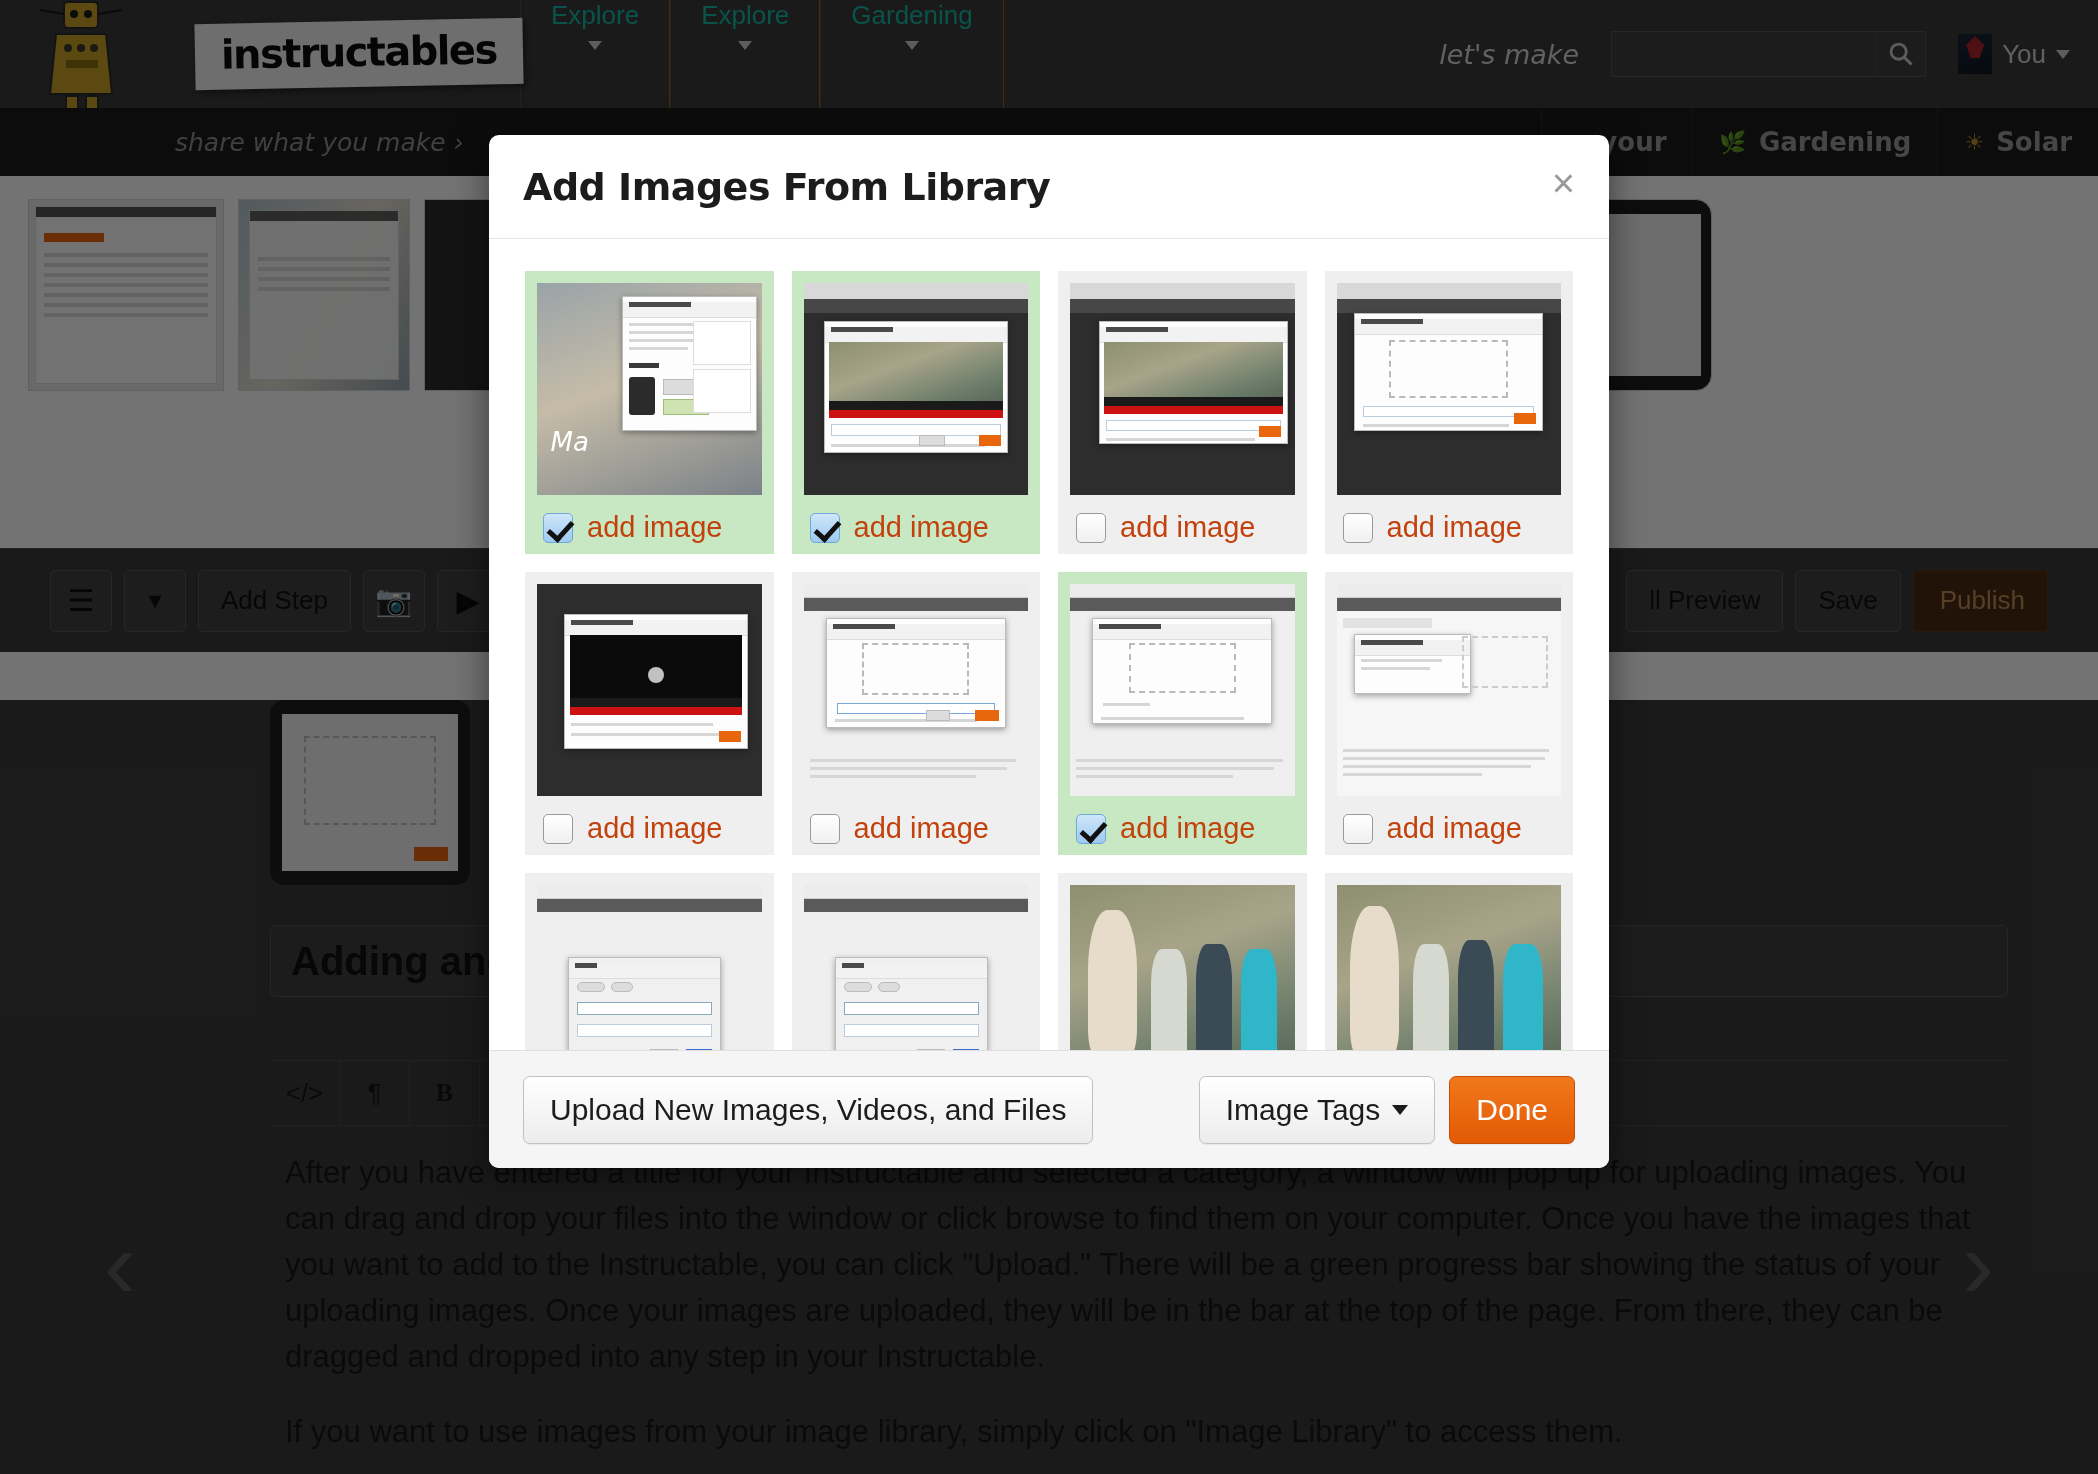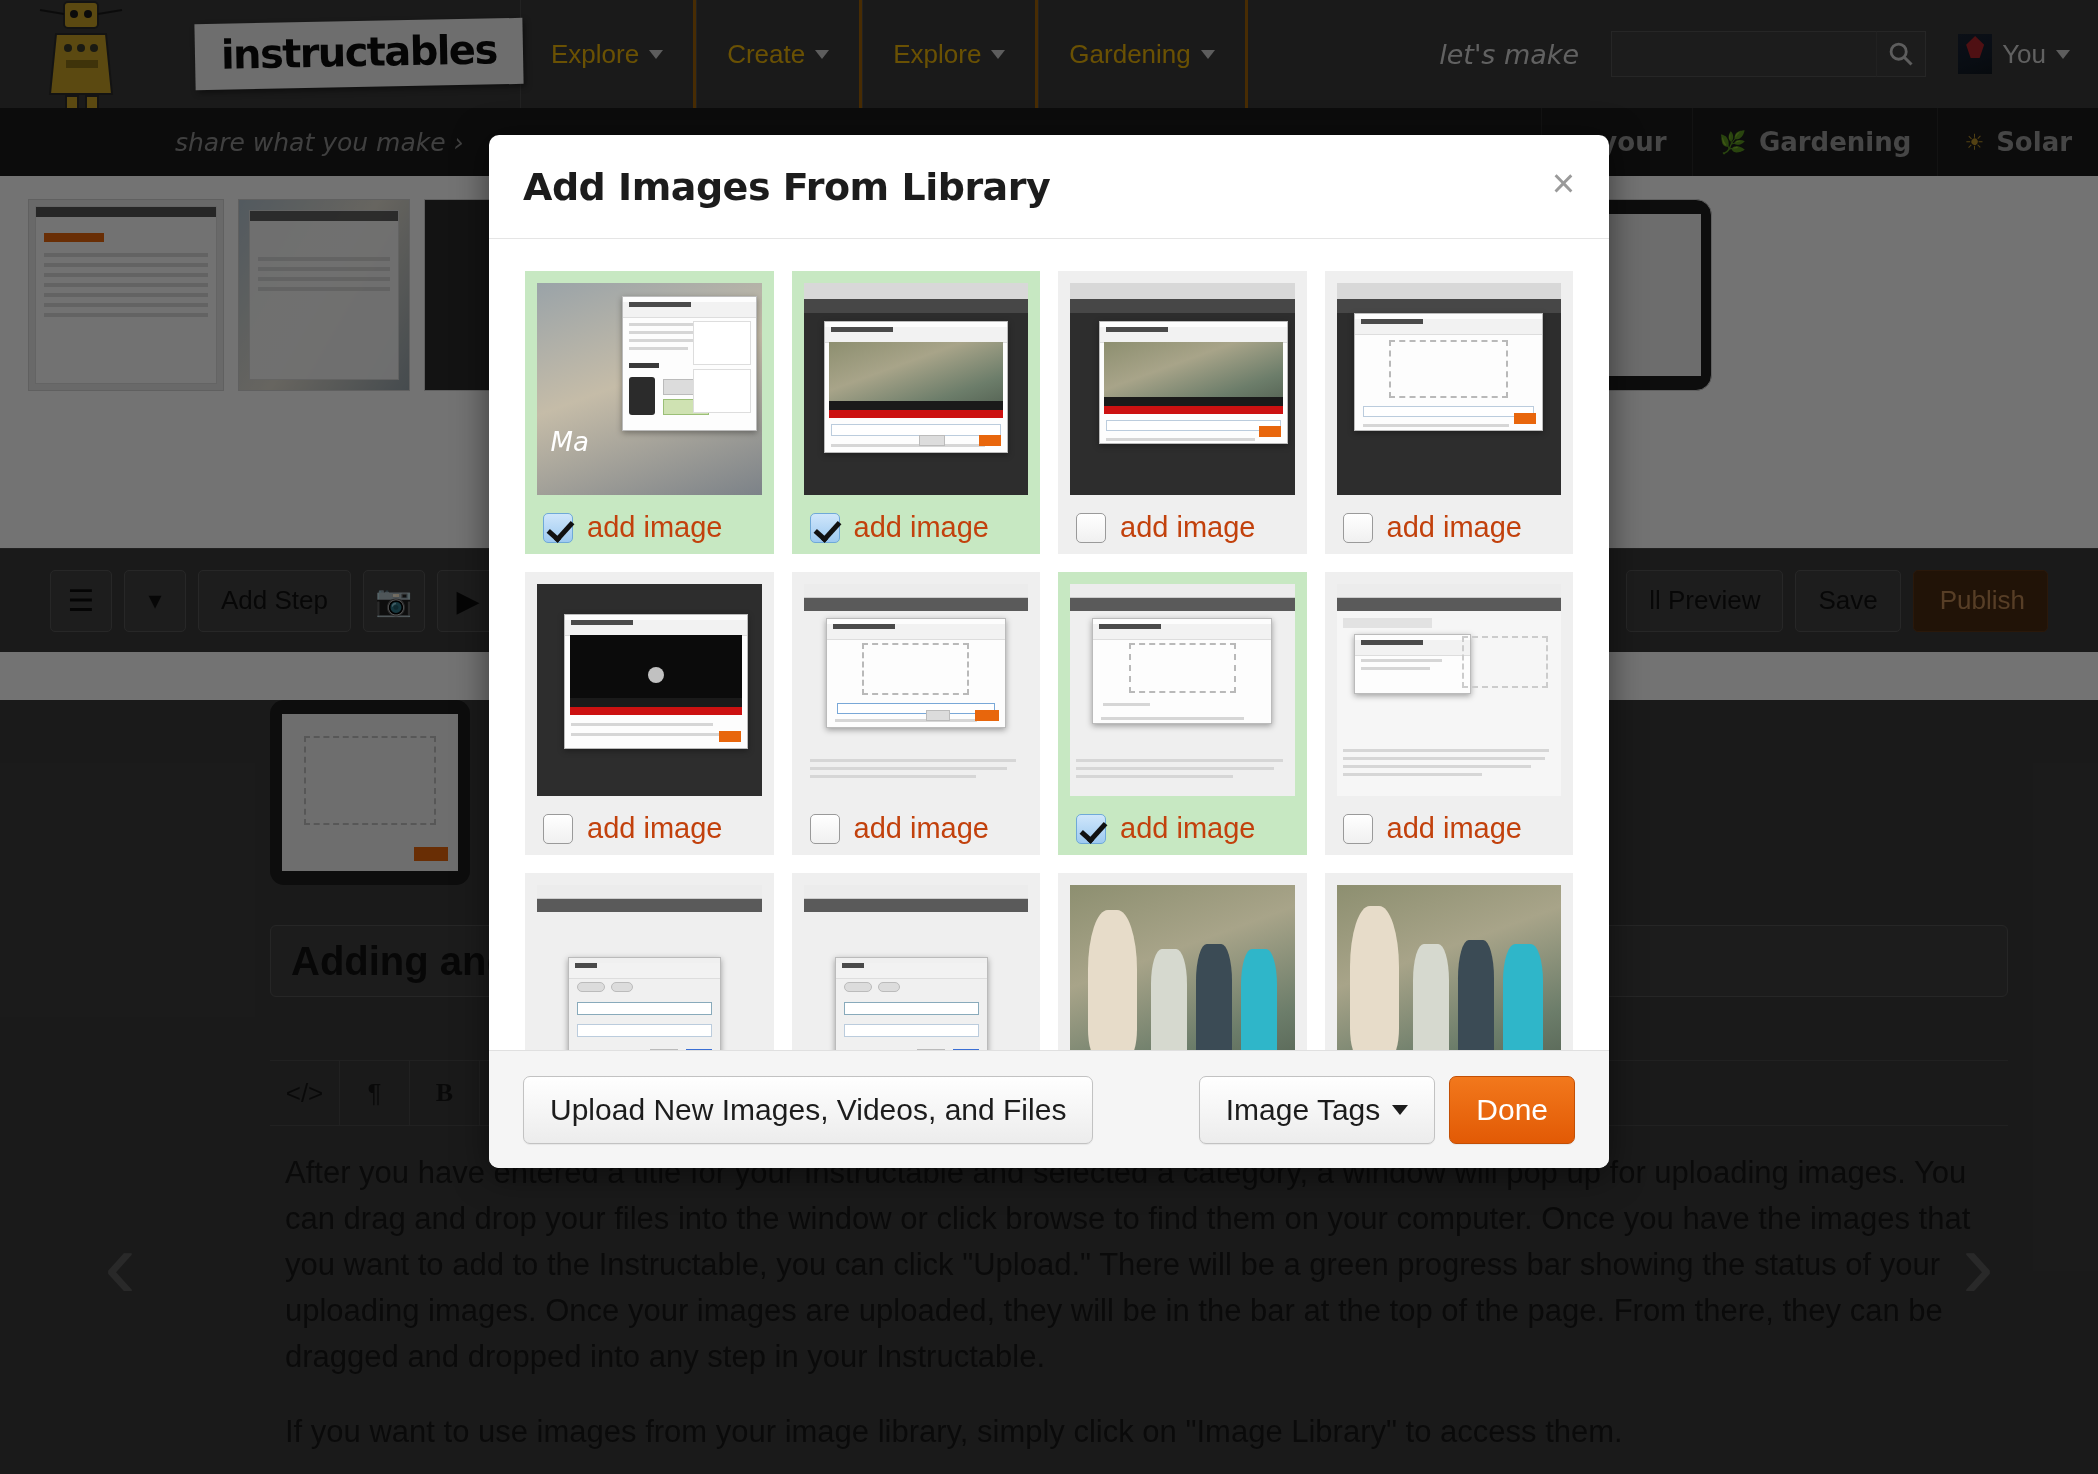--- a/index.html
+++ b/index.html
@@ -47,24 +47,25 @@
   }
   .logo-plate span {
     font-family: "DejaVu Sans", sans-serif;
     font-weight: 800; font-size: 40px; letter-spacing: -1.6px;
     color: #0d0d0d;
   }
   .nav-items { display: flex; align-items: stretch; }
   .nav-item {
     display: flex; align-items: center; gap: 10px;
     padding: 0 30px;
-    color: #eab308; font-size: 26px;
+    color: #14b8a6; font-size: 26px;
     border-left: 1px solid #4d4d4d;
-    border-right: 3px solid #a16207;
+    border-right: 1px solid #a16207;
     cursor: pointer;
+    flex-direction: column;
   }
   .caret {
     width: 0; height: 0;
     border-left: 7px solid transparent;
     border-right: 7px solid transparent;
     border-top: 9px solid #cfcfcf;
     display: inline-block;
   }
   .nav-right {
     margin-left: auto; display: flex; align-items: center; gap: 32px;
@@ -379,24 +380,20 @@
         <span>instructables</span>
       </div>
     </div>
 
     <div class="nav-items">
       <div class="nav-item">
         <span>Explore</span>
         <i class="caret"></i>
       </div>
       <div class="nav-item">
-        <span>Create</span>
-        <i class="caret"></i>
-      </div>
-      <div class="nav-item">
         <span>Explore</span>
         <i class="caret"></i>
       </div>
       <div class="nav-item">
         <span>Gardening</span>
         <i class="caret"></i>
       </div>
     </div>
 
     <div class="nav-right">

